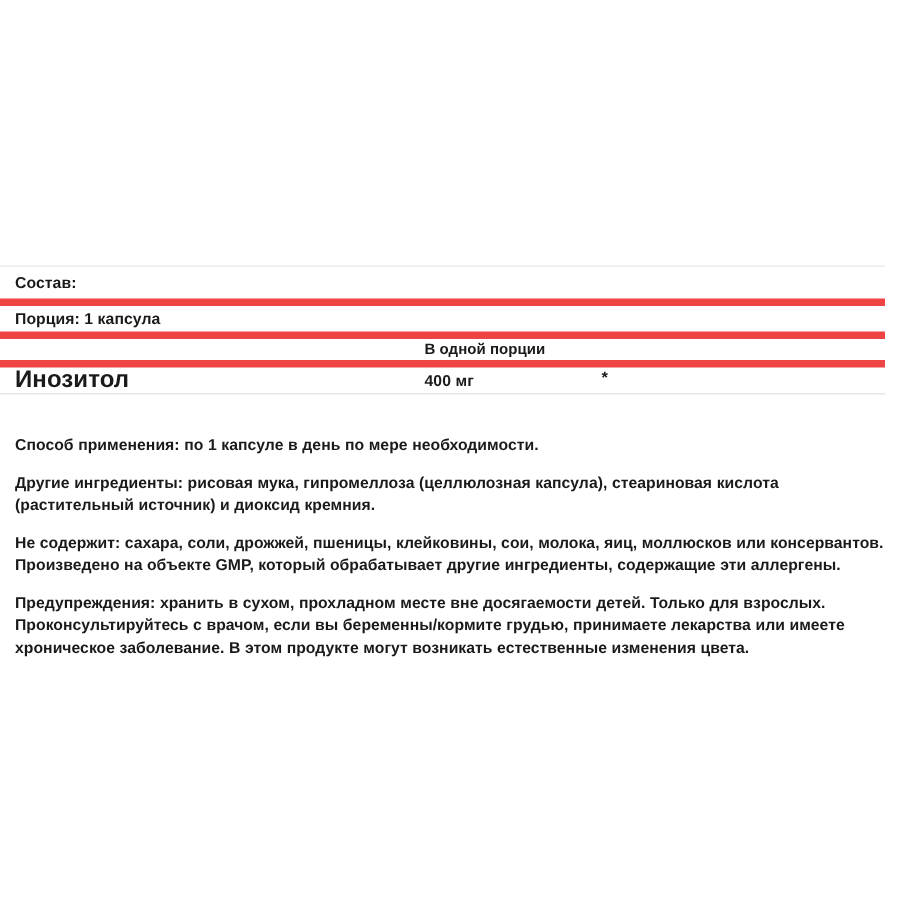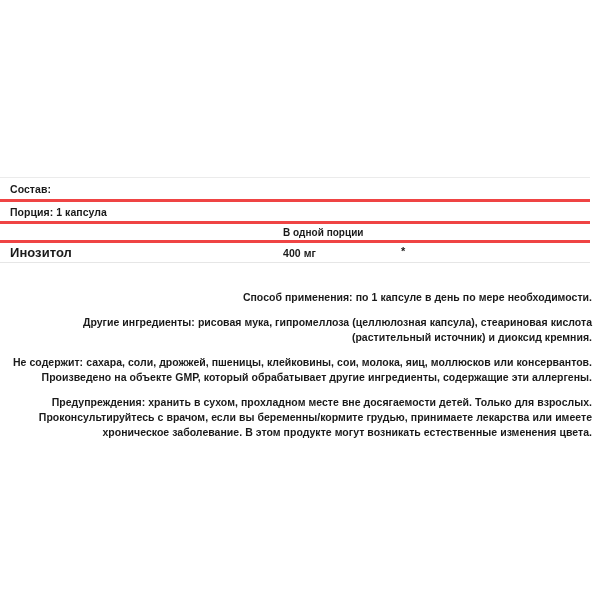--- a/index.html
+++ b/index.html
@@ -27,42 +27,42 @@
   
   .facts {
     position: absolute;
     left: 0;
     top: 177px;
     width: 590px;
   }
 
   .facts-row {
     box-sizing: border-box;
-    border-top: 3px solid #ef4444;
+    border-top: 5px solid #ef4444;
     display: flex;
     align-items: center;
     padding-left: 10px;
     padding-right: 4px;
   }
 
   .facts-row.first {
     border-top: 1px solid #ebebeb;
   }
 
   .row-compose  { height: 22px; }
   .row-serving  { height: 22px; }
   .row-head     { height: 19px; }
   .row-item     { height: 22px; }
   .row-foot     { height: 21px; }
   .row-end      { height: 0px; border-top: 1px solid #e6e6e6; }
 
   .cell-name {
     width: 273px;
     flex: 0 0 273px;
-    font-size: 13px;
+    font-size: 16px;
     font-weight: bold;
     letter-spacing: 0.05px;
     white-space: nowrap;
   }
   .cell-amount {
     width: 118px;
     flex: 0 0 118px;
     font-size: 10.5px;
     font-weight: bold;
     letter-spacing: 0.05px;
@@ -103,21 +103,21 @@
     width: 582px;
   }
 
   .para {
     font-size: 10.5px;
     font-weight: bold;
     line-height: 15px;
     letter-spacing: 0.02px;
     margin: 0 0 10px 0;
     color: #1a1a1a;
-    text-align: right;
+    text-align: left;
     word-spacing: 0.1px;
   }
   .para:last-child { margin-bottom: 0; }
 </style>
 </head>
 <body>
 
 <div class="page">
 
   <table-placeholder></table-placeholder>

